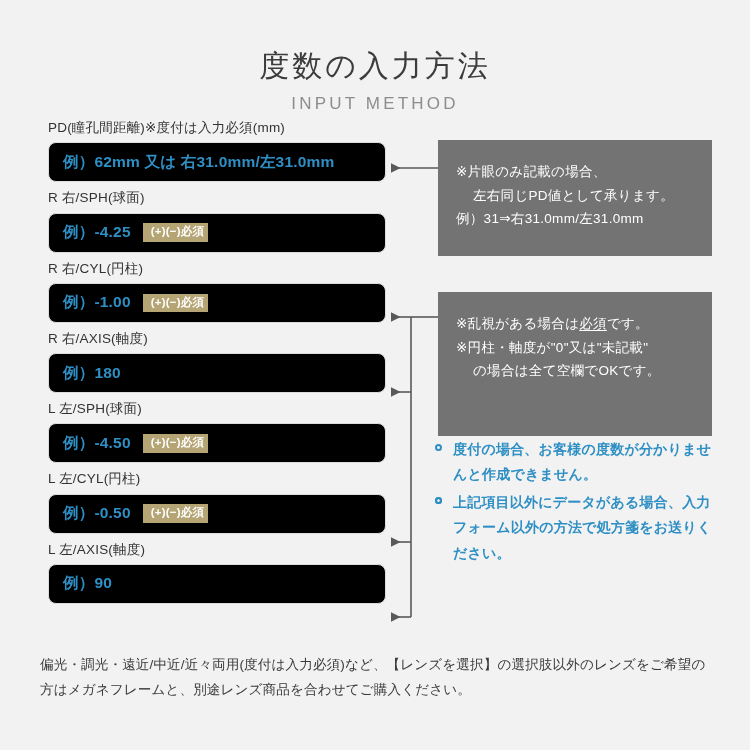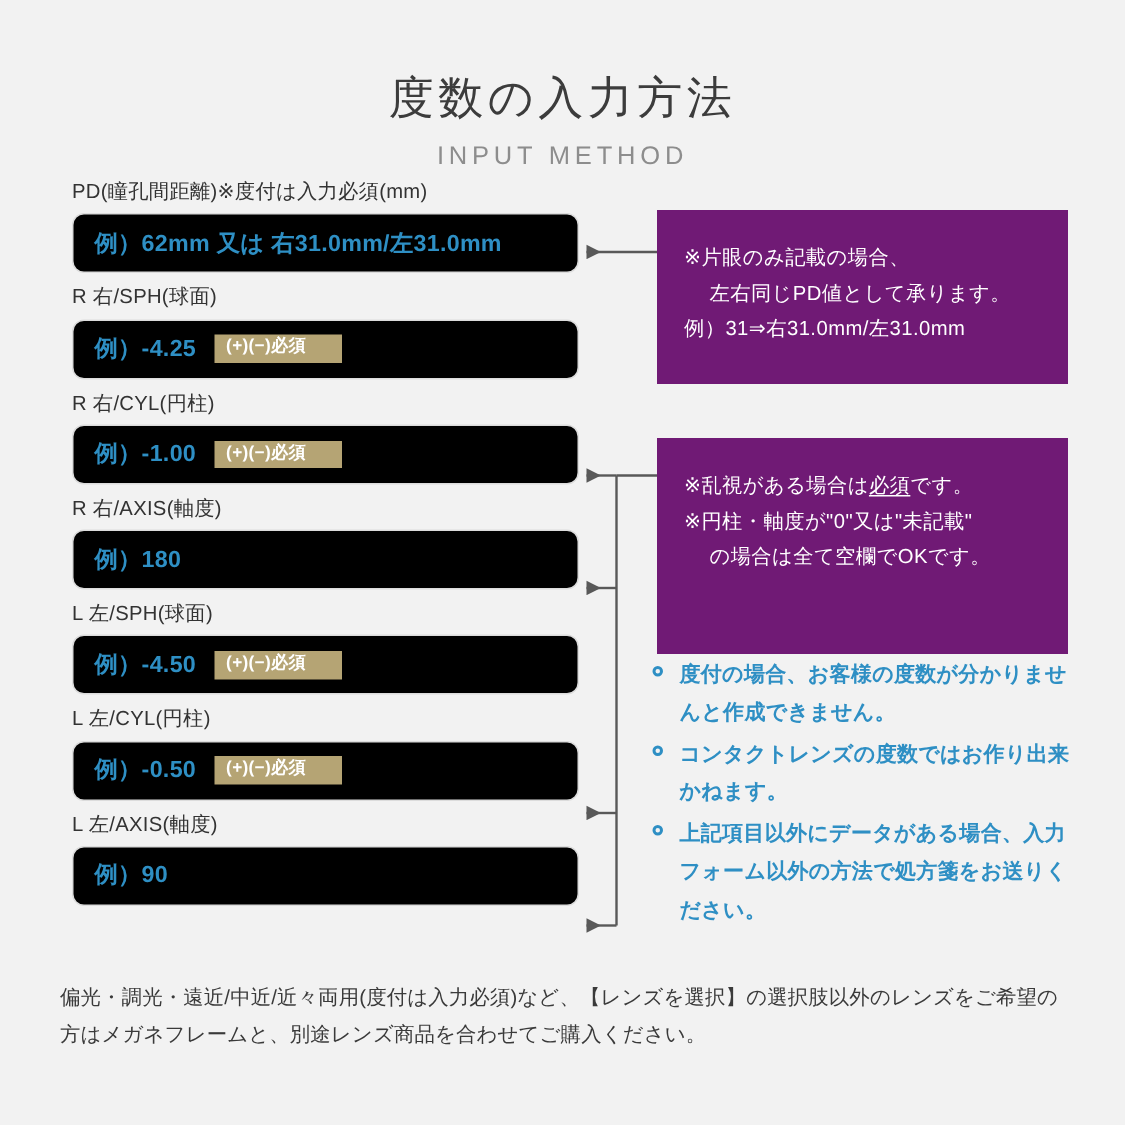--- a/index.html
+++ b/index.html
@@ -79,30 +79,30 @@
     color: #2e8fc4;
     letter-spacing: 0.2px;
     white-space: nowrap;
   }
   .badge {
     margin-left: 12px;
     background: #b5a474;
     color: #ffffff;
     font-size: 11.5px;
     font-weight: bold;
-    padding: 3px 24px 4px 8px;
+    padding: 3px 4px 4px 8px;
     line-height: 1;
     white-space: nowrap;
     letter-spacing: 0.2px;
   }
 
   
   .callout {
     position: absolute;
-    background: #701a75;
+    background: #737373;
     color: #ffffff;
     box-sizing: border-box;
   }
   .callout-line {
     font-size: 13.5px;
     line-height: 1.75;
     letter-spacing: 0.3px;
     white-space: nowrap;
   }
   .callout-line.indent { padding-left: 17px; }
@@ -254,21 +254,20 @@
     <div class="callout-line indent">の場合は全て空欄でOKです。</div>
   </div>
 
   <div class="notes">
     <div class="note-item">
       <span class="note-bullet"></span>
       <span>度付の場合、お客様の度数が分かりませんと作成できません。</span>
     </div>
     <div class="note-item">
       <span class="note-bullet"></span>
-      <span>コンタクトレンズの度数ではお作り出来かねます。</span>
     </div>
     <div class="note-item">
       <span class="note-bullet"></span>
       <span>上記項目以外にデータがある場合、入力フォーム以外の方法で処方箋をお送りください。</span>
     </div>
   </div>
 
   <div class="footer">偏光・調光・遠近/中近/近々両用(度付は入力必須)など、【レンズを選択】の選択肢以外のレンズをご希望の方はメガネフレームと、別途レンズ商品を合わせてご購入ください。</div>
 
 </div>

